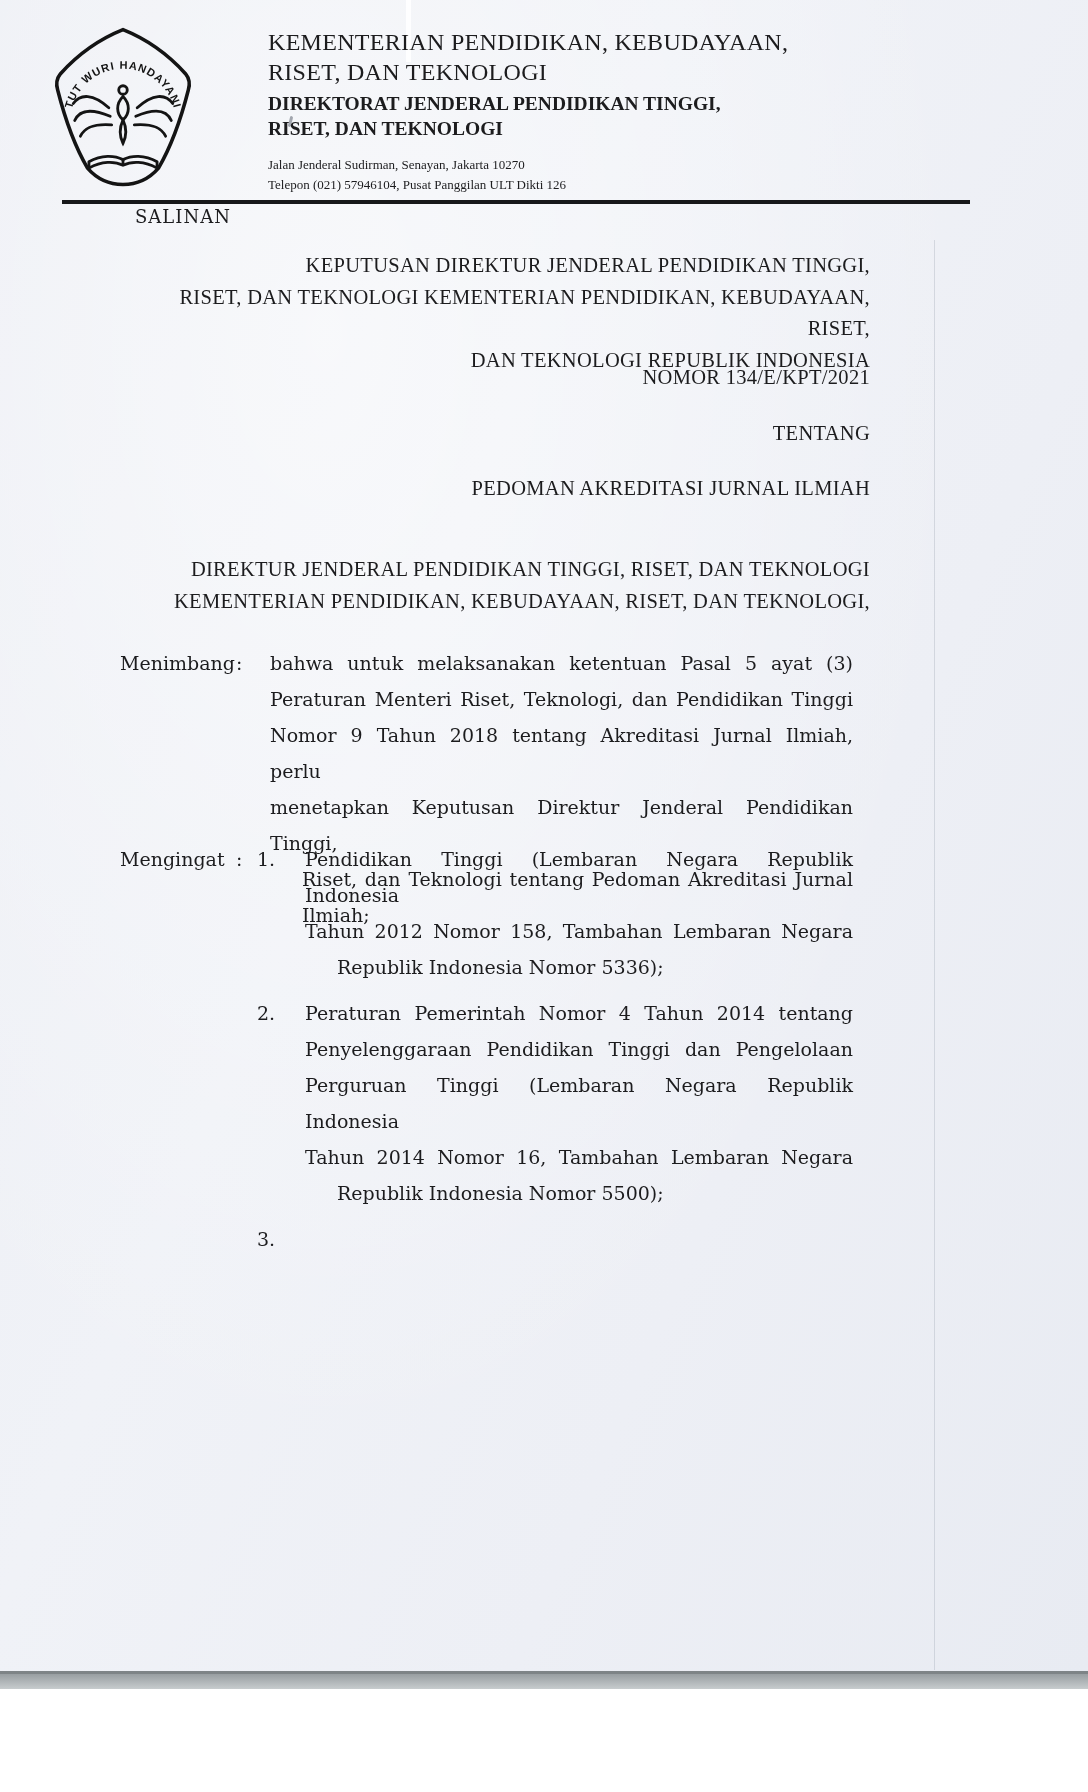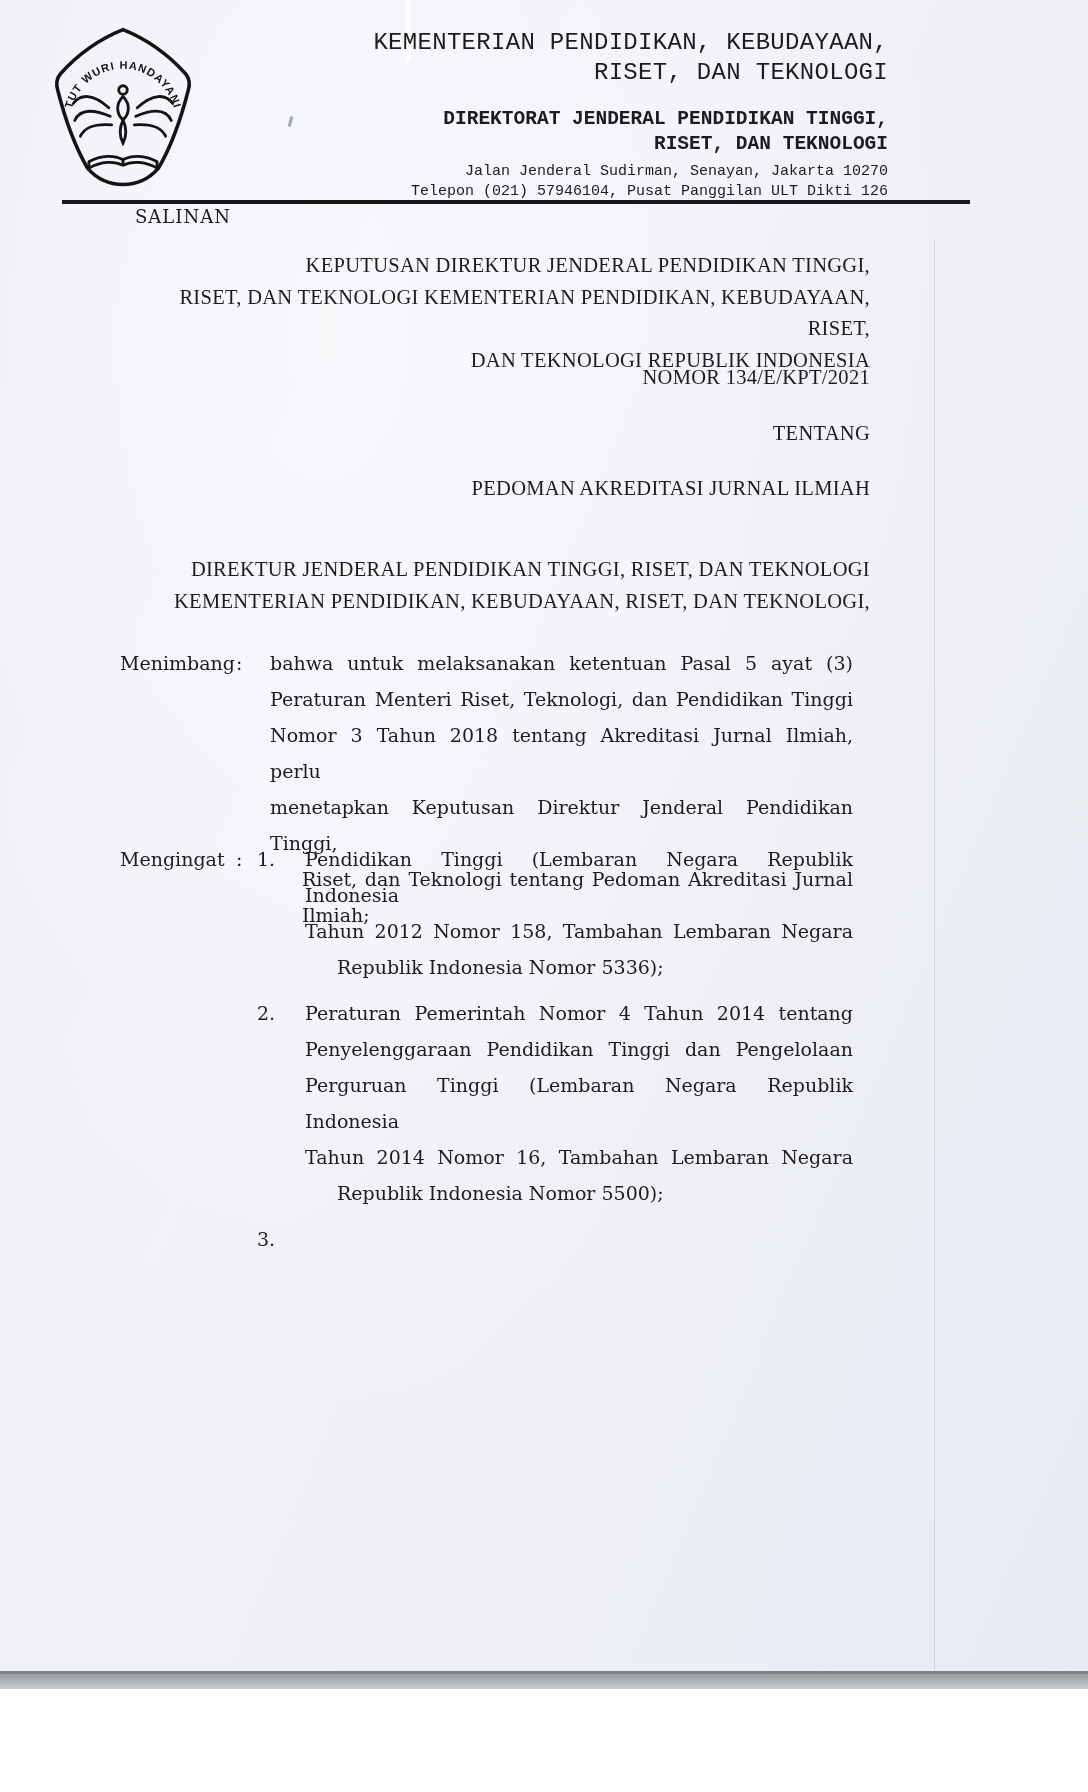--- a/index.html
+++ b/index.html
@@ -20,25 +20,25 @@
                  background:linear-gradient(#989ea1,#c7cccE); }
   .crease-v    { position:absolute; left:934px; top:240px; width:1px; height:1430px;
                  background:rgba(160,168,180,0.35); }
   .streak     { position:absolute; left:406px; top:0; width:5px; height:62px;
                  background:rgba(255,255,255,0.9); }
   .speck      { position:absolute; left:289px; top:116px; width:3px; height:11px;
                  background:#868b94; transform:rotate(14deg); opacity:.75; border-radius:2px; }
 
   
   .logo { position:absolute; left:52px; top:20px; width:142px; height:172px; }
-  .lh-text { position:absolute; left:268px; top:28px; width:620px; text-align:right;
-             font-family:Liberation Mono, monospace; }
+  .lh-text { position:absolute; left:268px; top:28px; width:620px; text-align:left;
+             font-family:Liberation Serif, serif; }
   .lh-ministry    { font-size:24px; line-height:29.5px; letter-spacing:.3px; }
-  .lh-directorate { font-size:19.5px; line-height:25px; font-weight:bold; margin-top:20px; }
-  .lh-contact     { font-size:15px; line-height:20px; margin-top:5px; }
+  .lh-directorate { font-size:19.5px; line-height:25px; font-weight:bold; margin-top:4px; }
+  .lh-contact     { font-size:13px; line-height:20px; margin-top:14px; }
   .header-rule { position:absolute; left:62px; top:200px; width:908px; height:4px; background:#17181a; }
 
   .copy-stamp { position:absolute; left:135px; top:206px; font-size:18px; letter-spacing:1px; }
 
   
   .heading { position:absolute; left:135px; width:735px; text-align:right;
              font-family:"Liberation Serif", serif; font-size:20.5px; letter-spacing:.3px; }
   .title-block  { top:250px; line-height:31.5px; }
   .nomor-line   { top:366px; }
   .tentang-line { top:422px; }
@@ -129,21 +129,21 @@
     </div>
 
   <div class="heading subject-line">PEDOMAN AKREDITASI JURNAL ILMIAH</div>
 
   <div class="section sec-menimbang">
     <span class="sec-label">Menimbang</span>
     <span class="sec-colon">:</span>
     <div class="par-menimbang">
         <div class="jline">bahwa untuk melaksanakan ketentuan Pasal 5 ayat (3)</div>
         <div class="jline">Peraturan Menteri Riset, Teknologi, dan Pendidikan Tinggi</div>
-        <div class="jline">Nomor 3 Tahun 2018 tentang Akreditasi Jurnal Ilmiah, perlu</div>
+        <div class="jline">Nomor 9 Tahun 2018 tentang Akreditasi Jurnal Ilmiah, perlu</div>
         <div class="jline">menetapkan Keputusan Direktur Jenderal Pendidikan Tinggi,</div>
         <div class="jline last">Riset, dan Teknologi tentang Pedoman Akreditasi Jurnal Ilmiah;</div>
       </div>
   </div>
 
   <div class="section sec-mengingat">
     <span class="sec-label">Mengingat</span>
     <span class="sec-colon">:</span>
 
     <div class="item">

